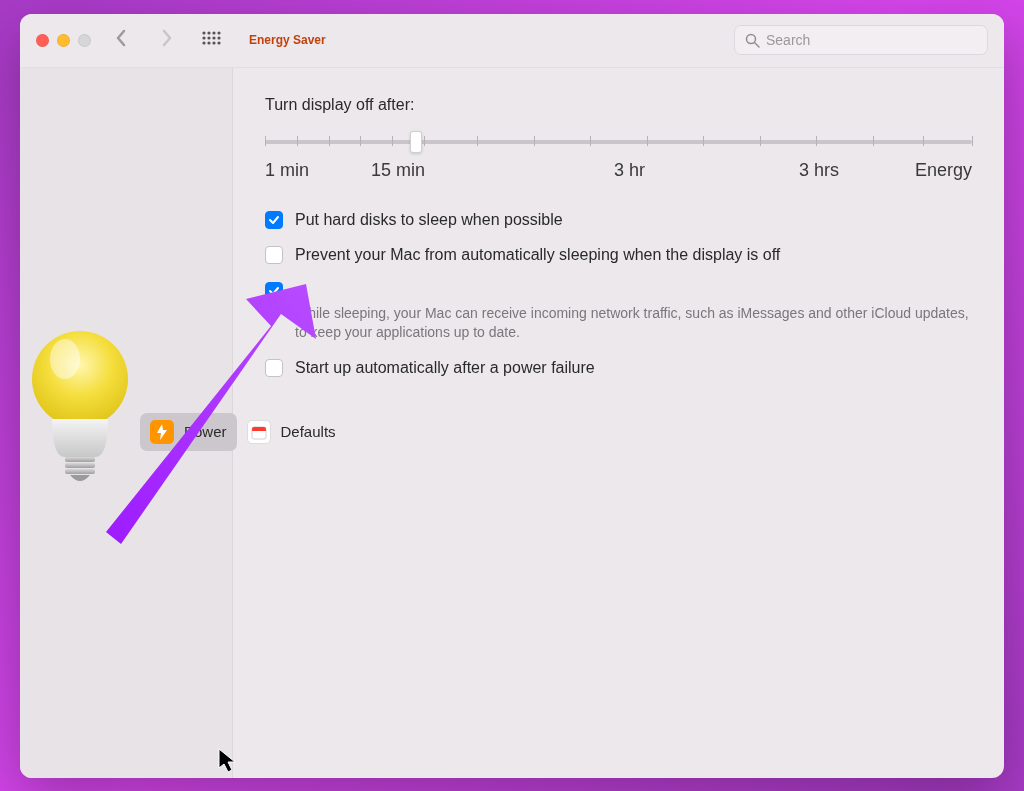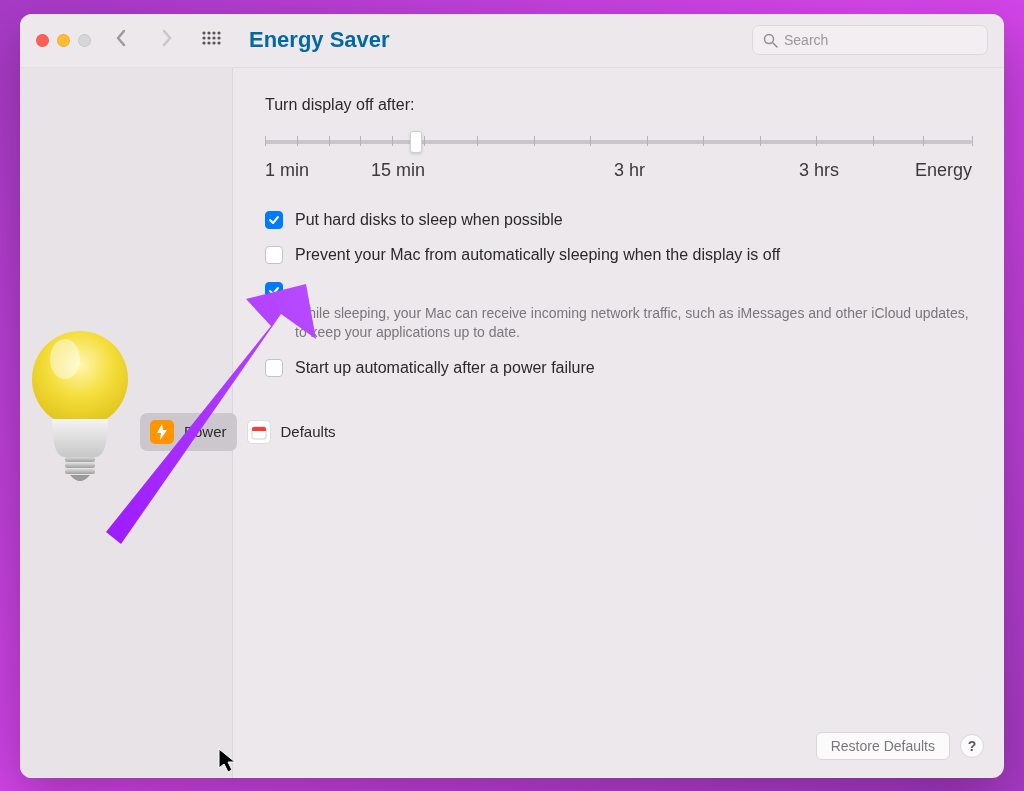--- a/index.html
+++ b/index.html
@@ -34,30 +34,30 @@
     }
     .traffic-lights { display: flex; gap: 8px; margin-right: 24px; }
     .tl { width: 13px; height: 13px; border-radius: 50%; }
     .tl.close { background:#ff5f57; border:1px solid rgba(0,0,0,0.06); }
     .tl.min { background:#febc2e; border:1px solid rgba(0,0,0,0.06); }
     .tl.max { background:#d6d6d6; border:1px solid rgba(0,0,0,0.06); }
     .nav-btns { display:flex; gap:34px; margin-right:28px; color:#9b9b9b; }
     .nav-btns .chev { font-size:22px; cursor:default; user-select:none; }
     .grid-icon { margin-right:28px; color:#555; }
     .grid-icon svg { display:block; }
-    .title { font-size:22px; font-weight:600; color:#0369a1; }
+    .title { font-size:12px; font-weight:600; color:#c2410c; }
     .search-field {
       margin-left:auto;
       display:flex;
       align-items:center;
       background:#f2eef2;
       border:1px solid #ddd8dd;
       border-radius:7px;
       padding:6px 10px;
-      width:236px;
+      width:254px;
     }
     .search-field svg { margin-right:6px; color:#8e8e8e; flex-shrink:0; }
     .search-field input {
       border:none; outline:none; background:transparent;
       font-size:14px; color:#555; width:100%;
     }
     .search-field input::placeholder { color:#9b979b; }
     .body {
       flex:1;
       display:flex;
@@ -312,24 +312,20 @@
             </svg>
         </div>
       </div>
       <div class="cb-desc">While sleeping, your Mac can receive incoming network traffic, such as iMessages and other iCloud updates, to keep your applications up to date.</div>
 
       <div class="checkbox-row">
         <div class="cb"></div>
         <div class="cb-text">Start up automatically after a power failure</div>
       </div>
 
-      <div class="footer">
-        <button class="restore-btn">Restore Defaults</button>
-        <div class="help-btn">?</div>
-      </div>
     </div>
   </div>
 
   <svg class="arrow-annotation" width="230" height="270" viewBox="0 0 230 270">
     <defs>
       <linearGradient id="ag" x1="0" y1="1" x2="1" y2="0">
         <stop offset="0%" stop-color="#9d1bff"></stop>
         <stop offset="100%" stop-color="#b84cff"></stop>
       </linearGradient>
     </defs>

